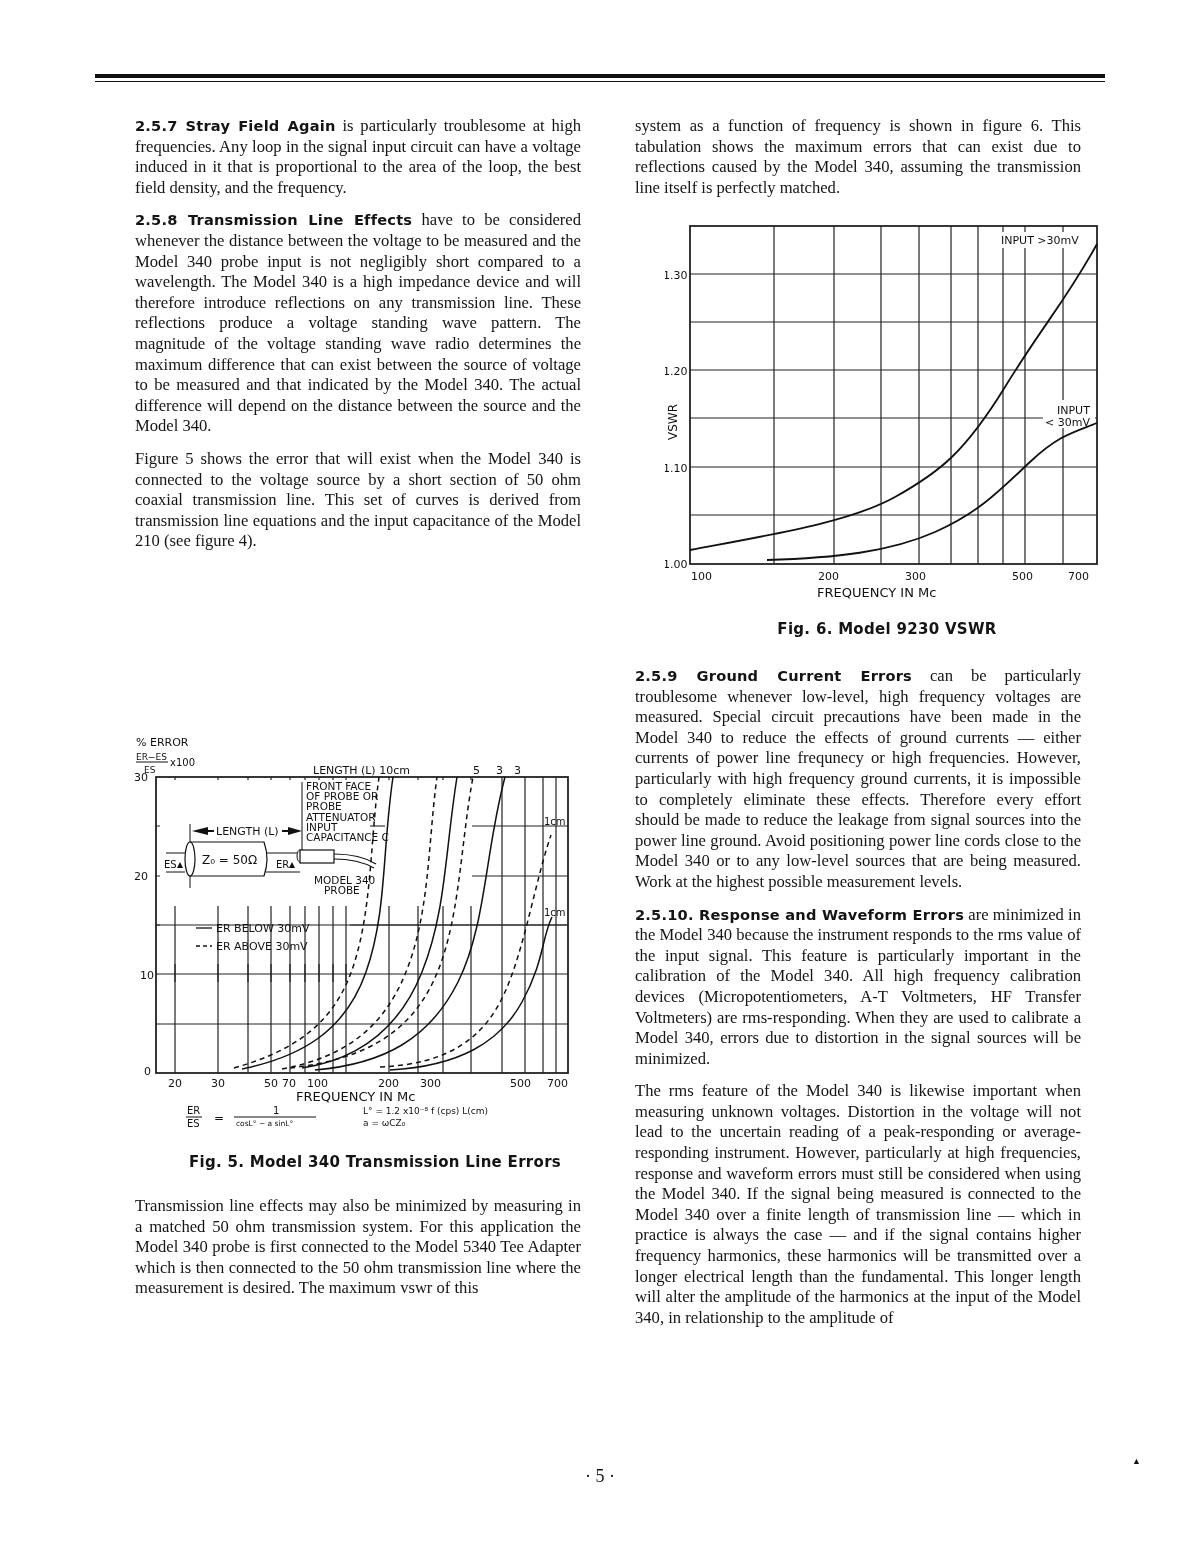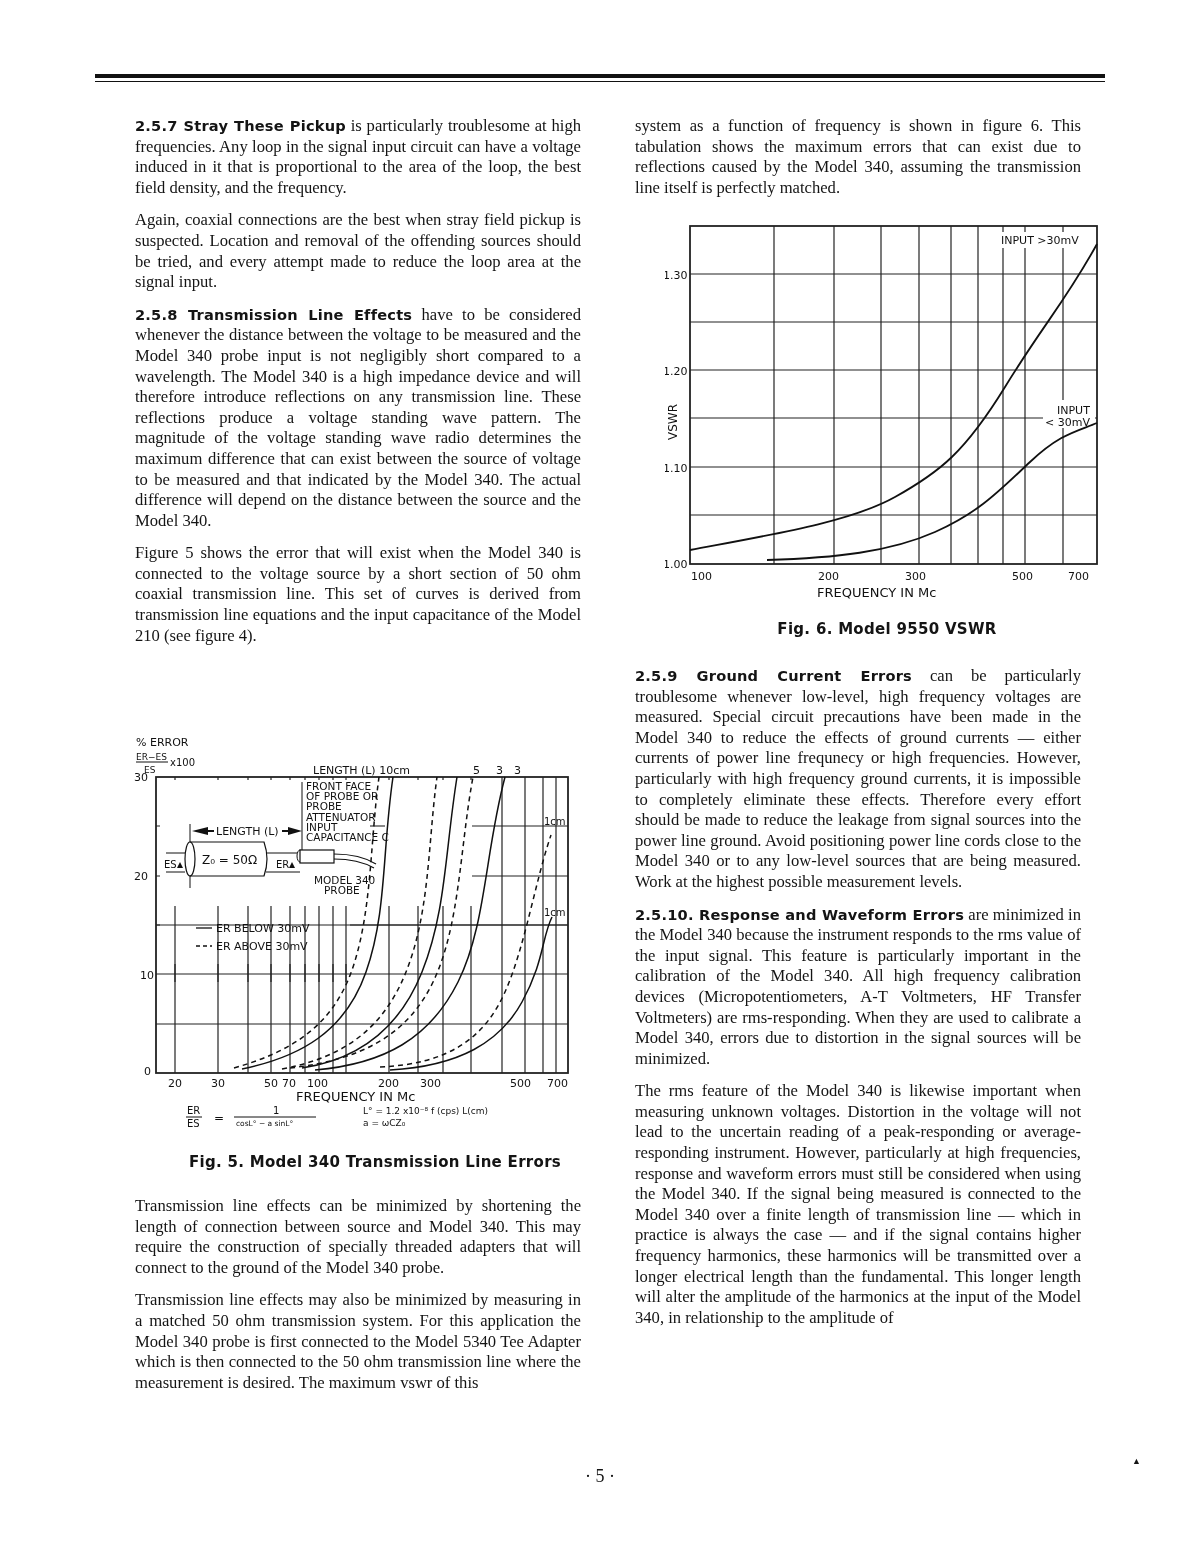--- a/index.html
+++ b/index.html
@@ -15,22 +15,21 @@
   .page-num { position: absolute; top: 1466px; left: 585px; font-family: "Liberation Serif", serif; font-size: 18px; }
   .corner-mark { position: absolute; top: 1456px; left: 1132px; font-size: 9px; }
 </style>
 </head>
 <body>
 
 <div class="rule" style="top:74px;height:4px;"></div>
 <div class="rule" style="top:81px;height:1px;"></div>
 
 <div class="col col-left">
-  <p><span class="head">2.5.7 Stray These Pickup</span><span> is particularly troublesome at high frequencies. Any loop in the signal input circuit can have a voltage induced in it that is proportional to the area of the loop, the best field density, and the frequency.</span></p>
-  <p>Again, coaxial connections are the best when stray field pickup is suspected. Location and removal of the offending sources should be tried, and every attempt made to reduce the loop area at the signal input.</p>
+  <p><span class="head">2.5.7 Stray Field Again</span><span> is particularly troublesome at high frequencies. Any loop in the signal input circuit can have a voltage induced in it that is proportional to the area of the loop, the best field density, and the frequency.</span></p>
   <p><span class="head">2.5.8 Transmission Line Effects</span><span> have to be considered whenever the distance between the voltage to be measured and the Model 340 probe input is not negligibly short compared to a wavelength. The Model 340 is a high impedance device and will therefore introduce reflections on any transmission line. These reflections produce a voltage standing wave pattern. The magnitude of the voltage standing wave radio determines the maximum difference that can exist between the source of voltage to be measured and that indicated by the Model 340. The actual difference will depend on the distance between the source and the Model 340.</span></p>
   <p>Figure 5 shows the error that will exist when the Model 340 is connected to the voltage source by a short section of 50 ohm coaxial transmission line. This set of curves is derived from transmission line equations and the input capacitance of the Model 210 (see figure 4).</p>
 </div>
 
 <svg style="position:absolute;left:130px;top:732px;" width="460" height="395" viewBox="0 0 460 395">
   <text x="6" y="14" font-size="11">% ERROR</text>
   <text x="6" y="28" font-size="9">ER−ES</text>
   <line x1="6" y1="30" x2="38" y2="30" stroke="#111" stroke-width="1"></line>
   <text x="40" y="34" font-size="10">x100</text>
   <text x="14" y="41" font-size="9">ES</text>
@@ -162,21 +161,20 @@
     <line x1="104" y1="385" x2="186" y2="385" stroke="#111"></line>
     <text x="106" y="394" font-size="7.5">cosL° − a sinL°</text>
     <text x="233" y="382" font-size="9">L° = 1.2 x10⁻⁸ f (cps) L(cm)</text>
     <text x="233" y="394" font-size="9">a = ωCZ₀</text>
   </g>
 </svg>
 
 <div class="figcap" style="position:absolute;left:145px;top:1153px;width:460px;">Fig. 5.  Model 340 Transmission Line Errors</div>
 
 <div class="col col-left" style="top:1196px;">
-  <p>Transmission line effects can be minimized by shortening the length of connection between source and Model 340. This may require the construction of specially threaded adapters that will connect to the ground of the Model 340 probe.</p>
   <p>Transmission line effects may also be minimized by measuring in a matched 50 ohm transmission system. For this application the Model 340 probe is first connected to the Model 5340 Tee Adapter which is then connected to the 50 ohm transmission line where the measurement is desired. The maximum vswr of this</p>
 </div>
 
 <div class="col col-right">
   <p>system as a function of frequency is shown in figure 6. This tabulation shows the maximum errors that can exist due to reflections caused by the Model 340, assuming the transmission line itself is perfectly matched.</p>
 </div>
 
 <svg style="position:absolute;left:665px;top:222px;" width="450" height="385" viewBox="0 0 450 385">
 
   <g stroke="#222" stroke-width="1.2" fill="none">
@@ -217,21 +215,21 @@
   <g font-size="11">
     <text x="26" y="358">100</text>
     <text x="153" y="358">200</text>
     <text x="240" y="358">300</text>
     <text x="347" y="358">500</text>
     <text x="403" y="358">700</text>
   </g>
   <text x="152" y="375" font-size="13">FREQUENCY  IN  Mc</text>
 </svg>
 
-<div class="figcap" style="position:absolute;left:664px;top:620px;width:446px;">Fig. 6.  Model 9550 VSWR</div>
+<div class="figcap" style="position:absolute;left:664px;top:620px;width:446px;">Fig. 6.  Model 9230 VSWR</div>
 
 <div class="col col-right" style="top:666px;">
   <p><span class="head">2.5.9 Ground Current Errors</span><span> can be particularly troublesome whenever low-level, high frequency voltages are measured. Special circuit precautions have been made in the Model 340 to reduce the effects of ground currents — either currents of power line frequnecy or high frequencies. However, particularly with high frequency ground currents, it is impossible to completely eliminate these effects. Therefore every effort should be made to reduce the leakage from signal sources into the power line ground. Avoid positioning power line cords close to the Model 340 or to any low-level sources that are being measured. Work at the highest possible measurement levels.</span></p>
   <p><span class="head">2.5.10. Response and Waveform Errors</span><span> are minimized in the Model 340 because the instrument responds to the rms value of the input signal. This feature is particularly important in the calibration of the Model 340. All high frequency calibration devices (Micropotentiometers, A-T Voltmeters, HF Transfer Voltmeters) are rms-responding. When they are used to calibrate a Model 340, errors due to distortion in the signal sources will be minimized.</span></p>
   <p>The rms feature of the Model 340 is likewise important when measuring unknown voltages. Distortion in the voltage will not lead to the uncertain reading of a peak-responding or average-responding instrument. However, particularly at high frequencies, response and waveform errors must still be considered when using the Model 340. If the signal being measured is connected to the Model 340 over a finite length of transmission line — which in practice is always the case — and if the signal contains higher frequency harmonics, these harmonics will be transmitted over a longer electrical length than the fundamental. This longer length will alter the amplitude of the harmonics at the input of the Model 340, in relationship to the amplitude of</p>
 </div>
 
 <div class="corner-mark">▲</div>
 <div class="page-num">· 5 ·</div>
 

